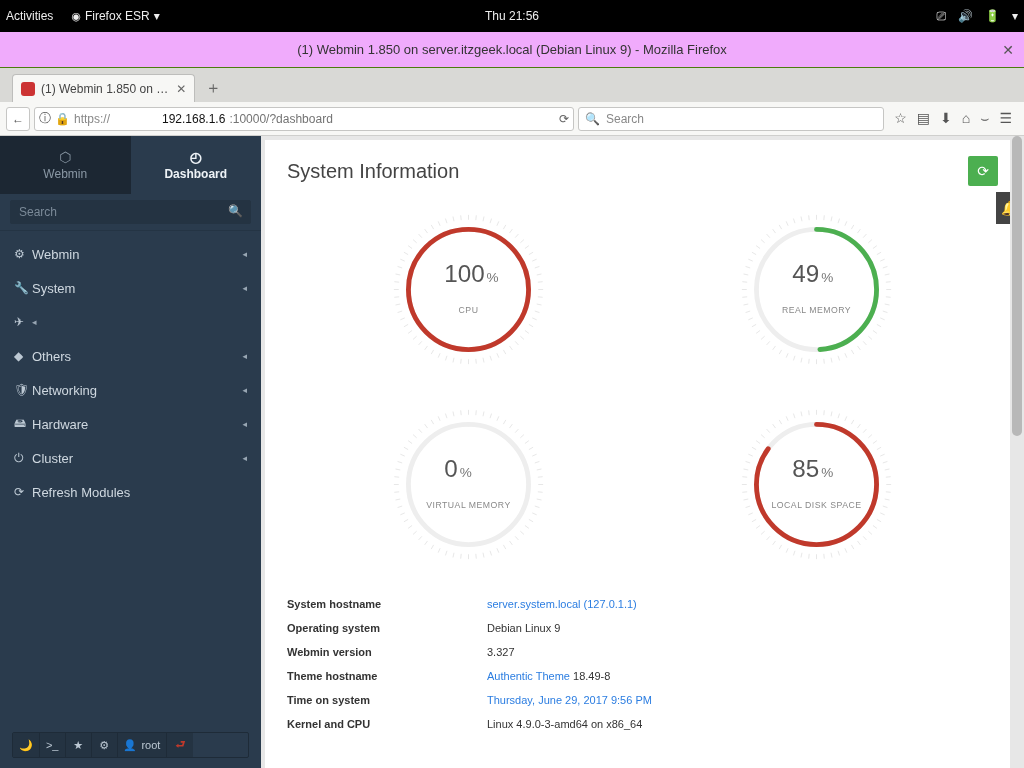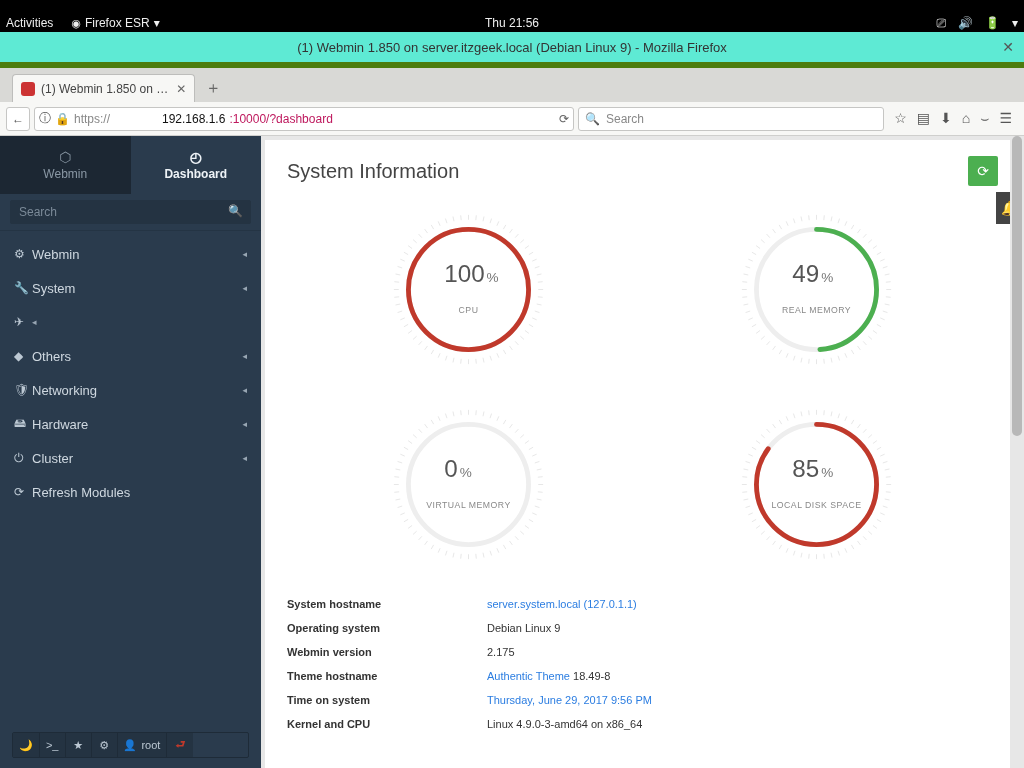--- a/index.html
+++ b/index.html
@@ -1,44 +1,44 @@
 <!DOCTYPE html>
 <html><head>
 <meta charset="utf-8">
 <style>
 * { margin: 0; padding: 0; box-sizing: border-box; font-family: -apple-system, BlinkMacSystemFont, "Segoe UI", sans-serif; }
 body { width: 1024px; height: 768px; overflow: hidden; background: #f0f0f0; position: relative; }
 
 
-.gnome-bar { height: 26px; background: #000; display: flex; align-items: flex-start; color: #eee; font-size: 12px; padding: 16px 6px; position: relative; }
+.gnome-bar { height: 26px; background: #000; display: flex; align-items: center; color: #eee; font-size: 12px; padding: 16px 6px; position: relative; }
 .gnome-bar .left { display: flex; gap: 18px; align-items: center; }
 .gnome-bar .center { position: absolute; left: 50%; transform: translateX(-50%); font-weight: 500; }
 .gnome-bar .right { margin-left: auto; display: flex; gap: 12px; align-items: center; }
 .gnome-bar .app { display: flex; align-items: center; gap: 4px; }
 .gnome-bar .icon { font-size: 11px; }
 
 
-.win-title { height: 36px; background: #5eead4; border-bottom: 6px solid #4d7c0f; display: flex; align-items: center; justify-content: center; font-size: 13px; color: #333; position: relative; }
+.win-title { height: 36px; background: #f0abfc; border-bottom: 1px solid #4d7c0f; display: flex; align-items: center; justify-content: center; font-size: 13px; color: #333; position: relative; }
 .win-title .close-x { position: absolute; right: 10px; font-size: 14px; color: #555; cursor: pointer; }
 
 
 .tab-bar { height: 34px; background: #d9d9d6; display: flex; align-items: flex-end; padding-left: 12px; }
 .browser-tab { background: #f7f7f5; border: 1px solid #bdbdbb; border-bottom: none; border-radius: 4px 4px 0 0; height: 28px; display: flex; align-items: center; padding: 0 8px; font-size: 12px; color: #444; max-width: 200px; }
 .browser-tab .favicon { width: 14px; height: 14px; margin-right: 6px; display:inline-block; background:#c33; border-radius:3px; }
 .browser-tab .tabtxt { max-width: 130px; overflow: hidden; text-overflow: ellipsis; white-space: nowrap; }
 .browser-tab .tab-close { margin-left: 8px; color: #666; font-size: 12px; cursor:pointer; }
 .new-tab { margin-left: 10px; color: #666; font-size: 16px; cursor:pointer; height:28px; display:flex; align-items:center; }
 
 
 .url-bar { height: 34px; background: #f7f7f5; border-bottom: 1px solid #cfcfcd; display: flex; align-items: center; padding: 0 6px; gap: 4px; }
 .nav-btn { width: 24px; height: 24px; border: 1px solid #c6c6c4; border-radius: 3px; background: #fff; display:flex; align-items:center; justify-content:center; font-size:12px; color:#555; cursor:pointer; }
 .addr { flex: 0 0 540px; height: 24px; border: 1px solid #c6c6c4; border-radius: 3px; background:#fff; display:flex; align-items:center; padding:0 4px; font-size:12px; color:#555; gap:4px; }
 .addr .proto { color:#888; }
 .addr .host { color:#111; font-weight:500;margin-left:48px; }
-.addr .path { color:#be185d; }
+.addr .path { color:#737373; }
 .addr .reload { margin-left:auto; color:#666; cursor:pointer; }
 .search-box { flex:1; height:24px; border:1px solid #c6c6c4; border-radius:3px; background:#fff; display:flex; align-items:center; padding:0 6px; font-size:12px; color:#888; gap:6px; }
 .tool-icons { display:flex; gap:10px; padding:0 6px; color:#555; font-size:14px; }
 .tool-icons span { cursor:pointer; }
 
 
 .app-area { display:flex; height: calc(768px - 26px - 36px - 34px - 34px); }
 
 
 .sidebar { width: 261px; background: #2a3b4d; color:#d6dde3; display:flex; flex-direction:column; font-size:13px; }
@@ -515,21 +515,21 @@
           <div class="info-row">
             <div class="k">System hostname</div>
             <div class="v"><a href="#">server.system.local (127.0.1.1)</a></div>
           </div>
           <div class="info-row">
             <div class="k">Operating system</div>
             <div class="v"><span>Debian Linux 9</span></div>
           </div>
           <div class="info-row">
             <div class="k">Webmin version</div>
-            <div class="v"><span>2.175</span></div>
+            <div class="v"><span>3.327</span></div>
           </div>
           <div class="info-row">
             <div class="k">Theme hostname</div>
             <div class="v"><a href="#">Authentic Theme</a><span class="suffix"> 18.49-8</span></div>
           </div>
           <div class="info-row">
             <div class="k">Time on system</div>
             <div class="v"><a href="#">Thursday, June 29, 2017 9:56 PM</a></div>
           </div>
           <div class="info-row">

